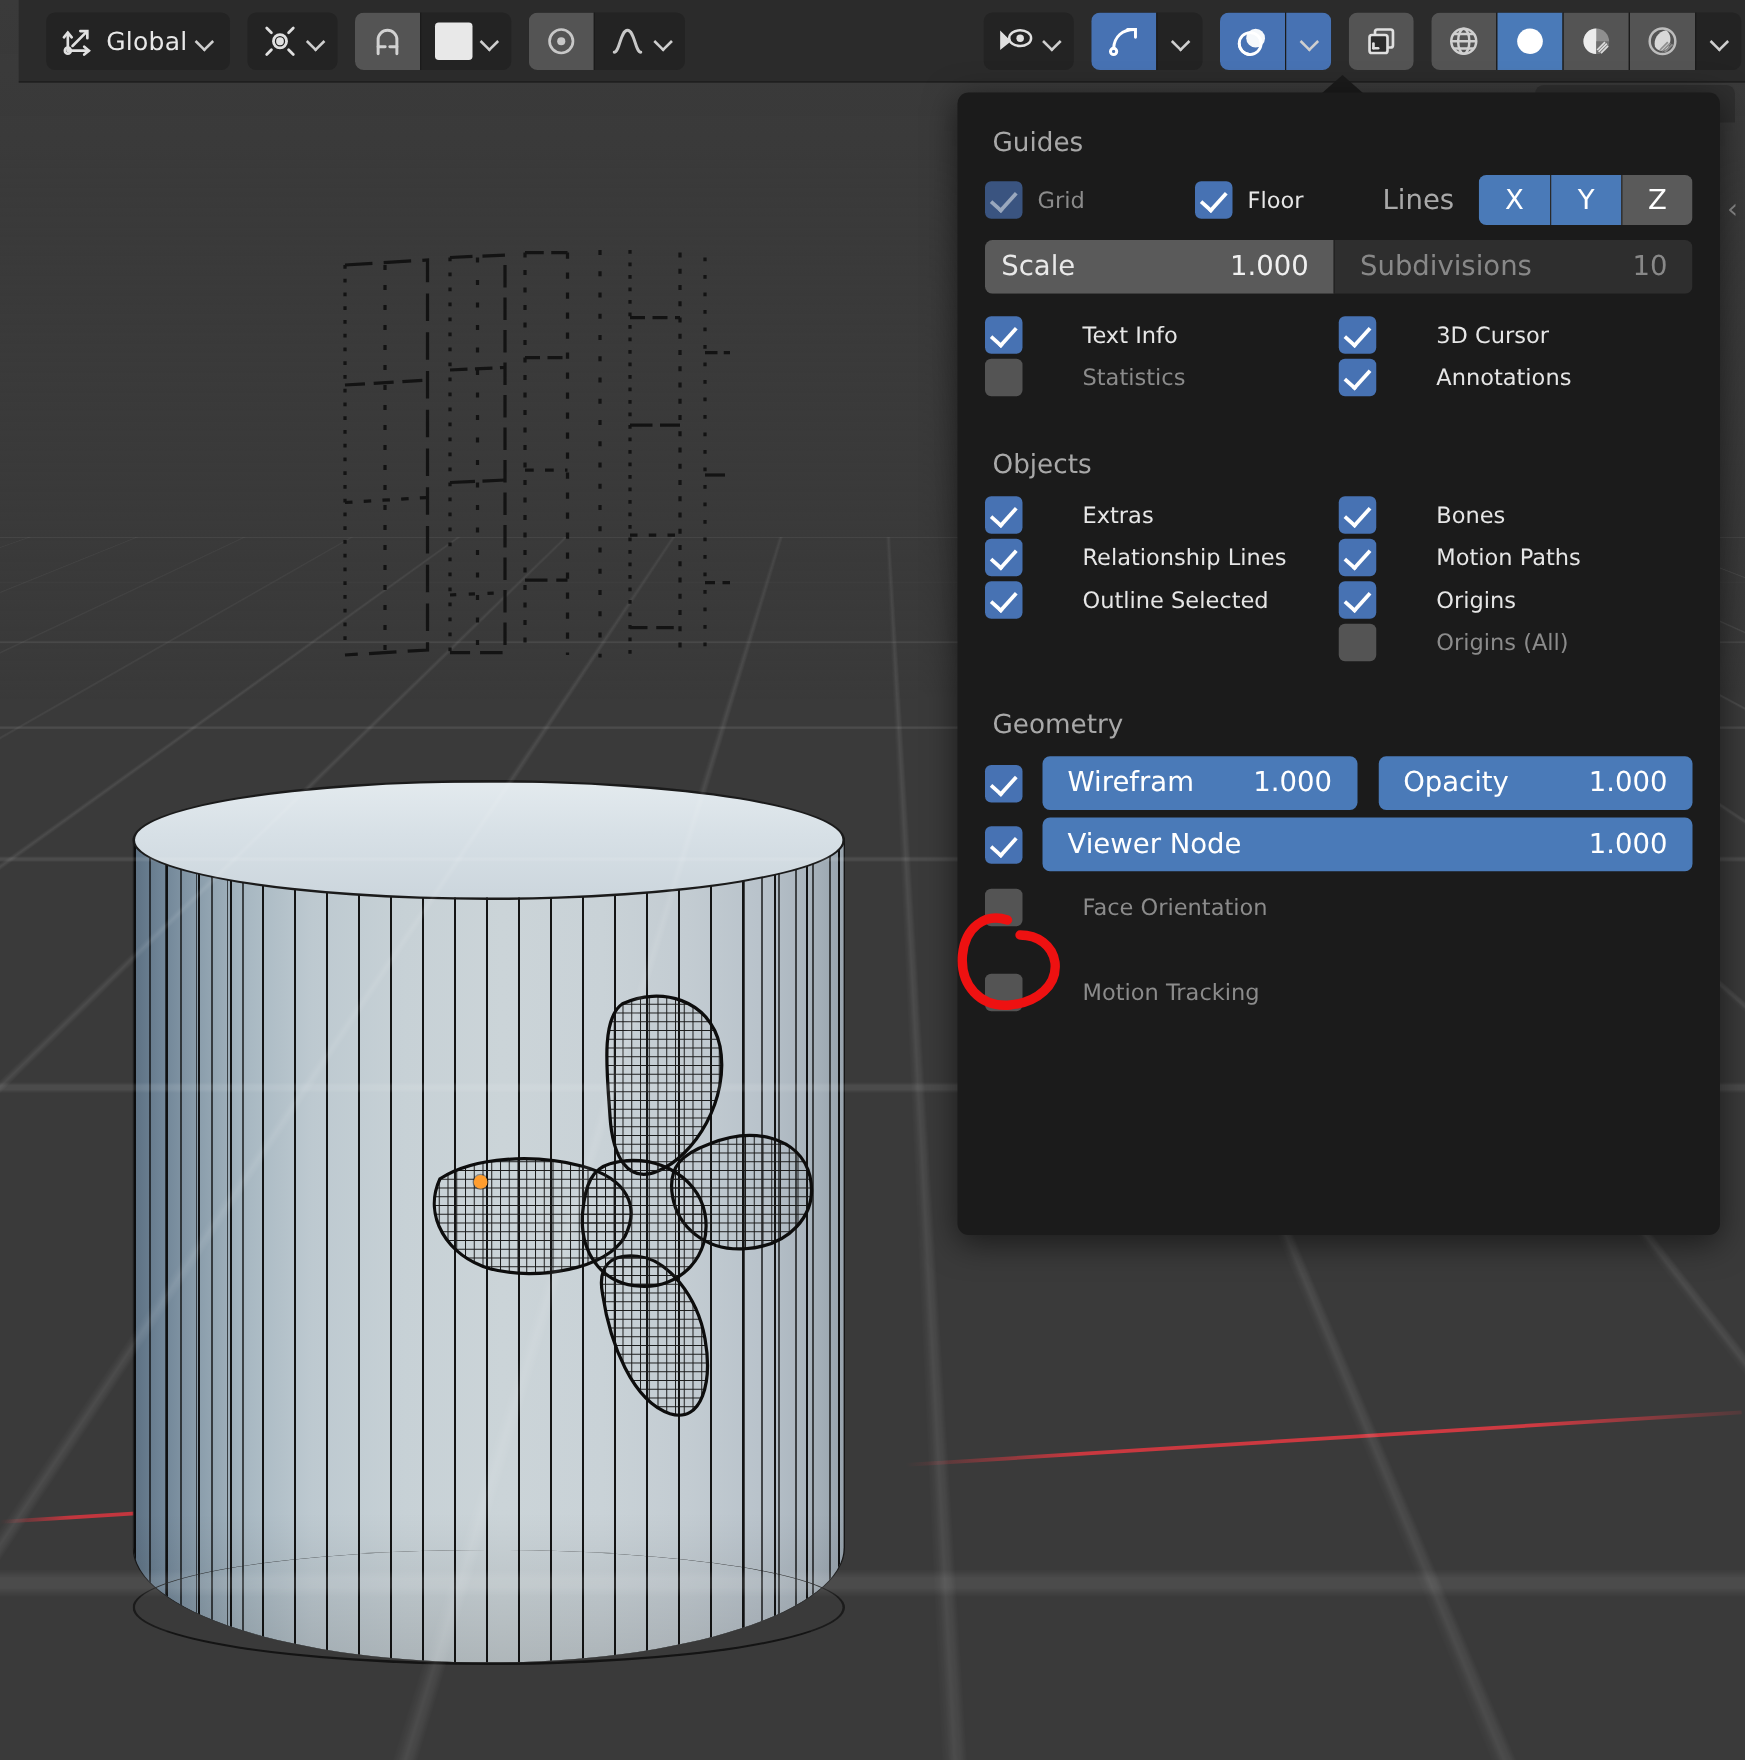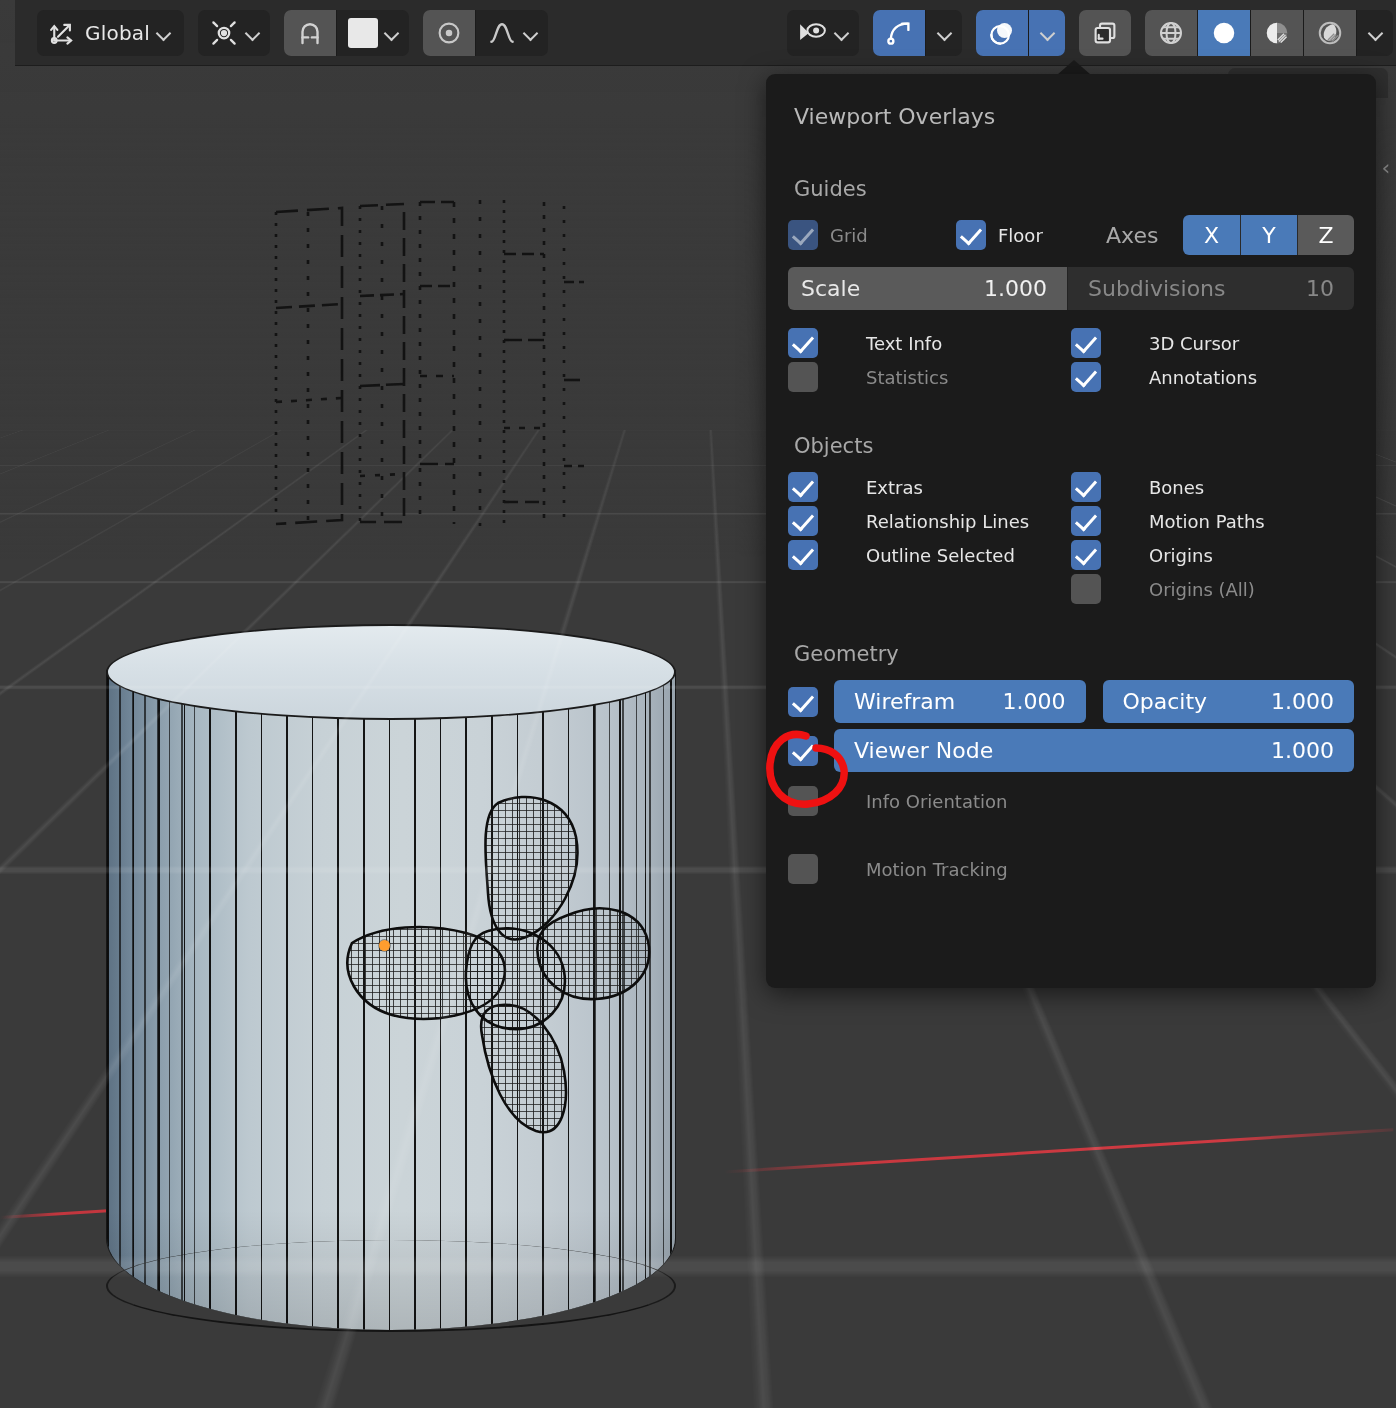--- a/index.html
+++ b/index.html
@@ -469,34 +469,33 @@
 
     </div>
   </div>
 
   <div class="ghost-panel"></div>
   <div class="side-toggle">‹</div>
   <div class="pointer"></div>
 
   <div id="overlays">
 
-    <div class="pop-title">Viewport Overlays</div>
 
     <div class="sect">Guides</div>
 
     <div class="guides-row">
       <div class="g-item" style="width:168px">
         <span class="cbx on dim"></span>
         <span class="ctext dim">Grid</span>
       </div>
       <div class="g-item" style="width:150px">
         <span class="cbx on"></span>
         <span class="ctext">Floor</span>
       </div>
-      <span class="axes-label">Axes</span>
+      <span class="axes-label">Lines</span>
       <div class="axes-grp">
         <div class="axes-btn on">X</div>
         <div class="axes-btn on">Y</div>
         <div class="axes-btn">Z</div>
       </div>
     </div>
 
     <div class="slider-row">
       <div class="slider filled">
         <span class="sl-name">Scale</span>
@@ -591,21 +590,21 @@
       <span class="cbx on" style="margin-right:16px"></span>
       <div class="bslider split" style="width:529px">
         <span class="sl-name">Viewer Node</span>
         <span class="sl-val">1.000</span>
       </div>
     </div>
 
     <div class="row" style="margin-top:14px">
       <div class="col">
         <span class="cbx"></span>
-        <span class="ctext dim">Info Orientation</span>
+        <span class="ctext dim">Face Orientation</span>
       </div>
     </div>
 
     <div class="row" style="margin-top:38px">
       <div class="col">
         <span class="cbx"></span>
         <span class="ctext dim">Motion Tracking</span>
       </div>
     </div>
 

